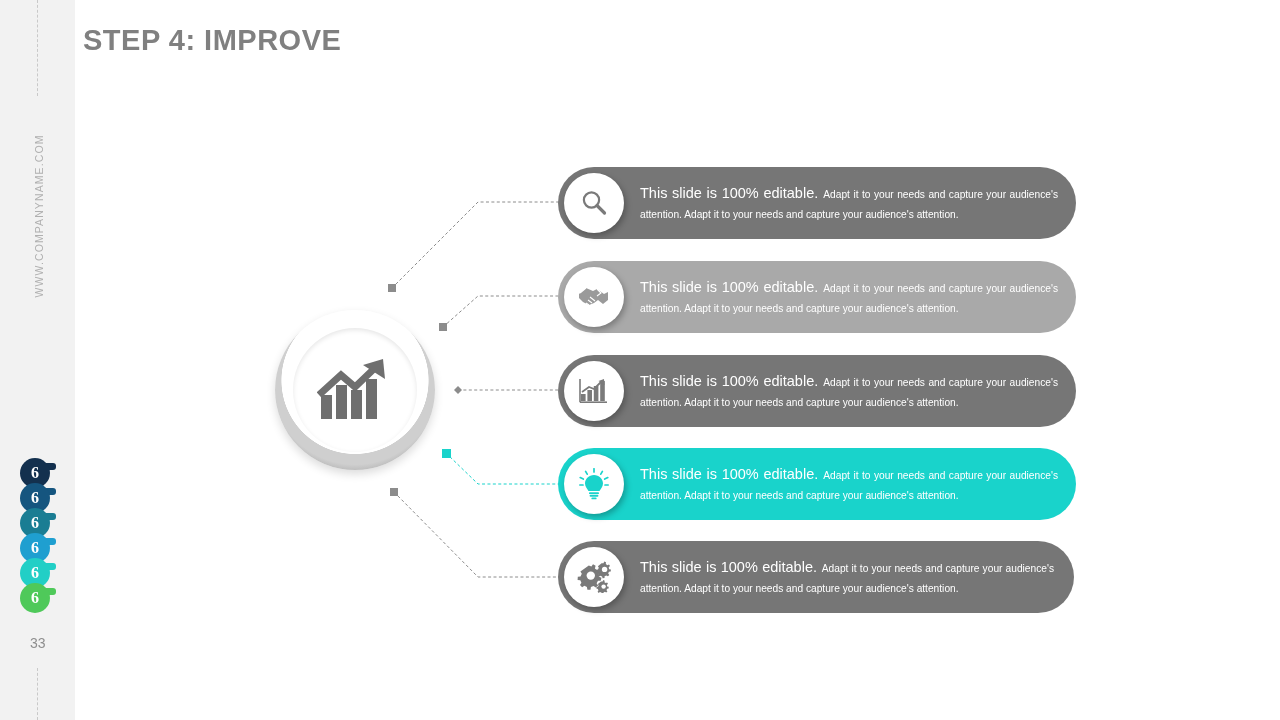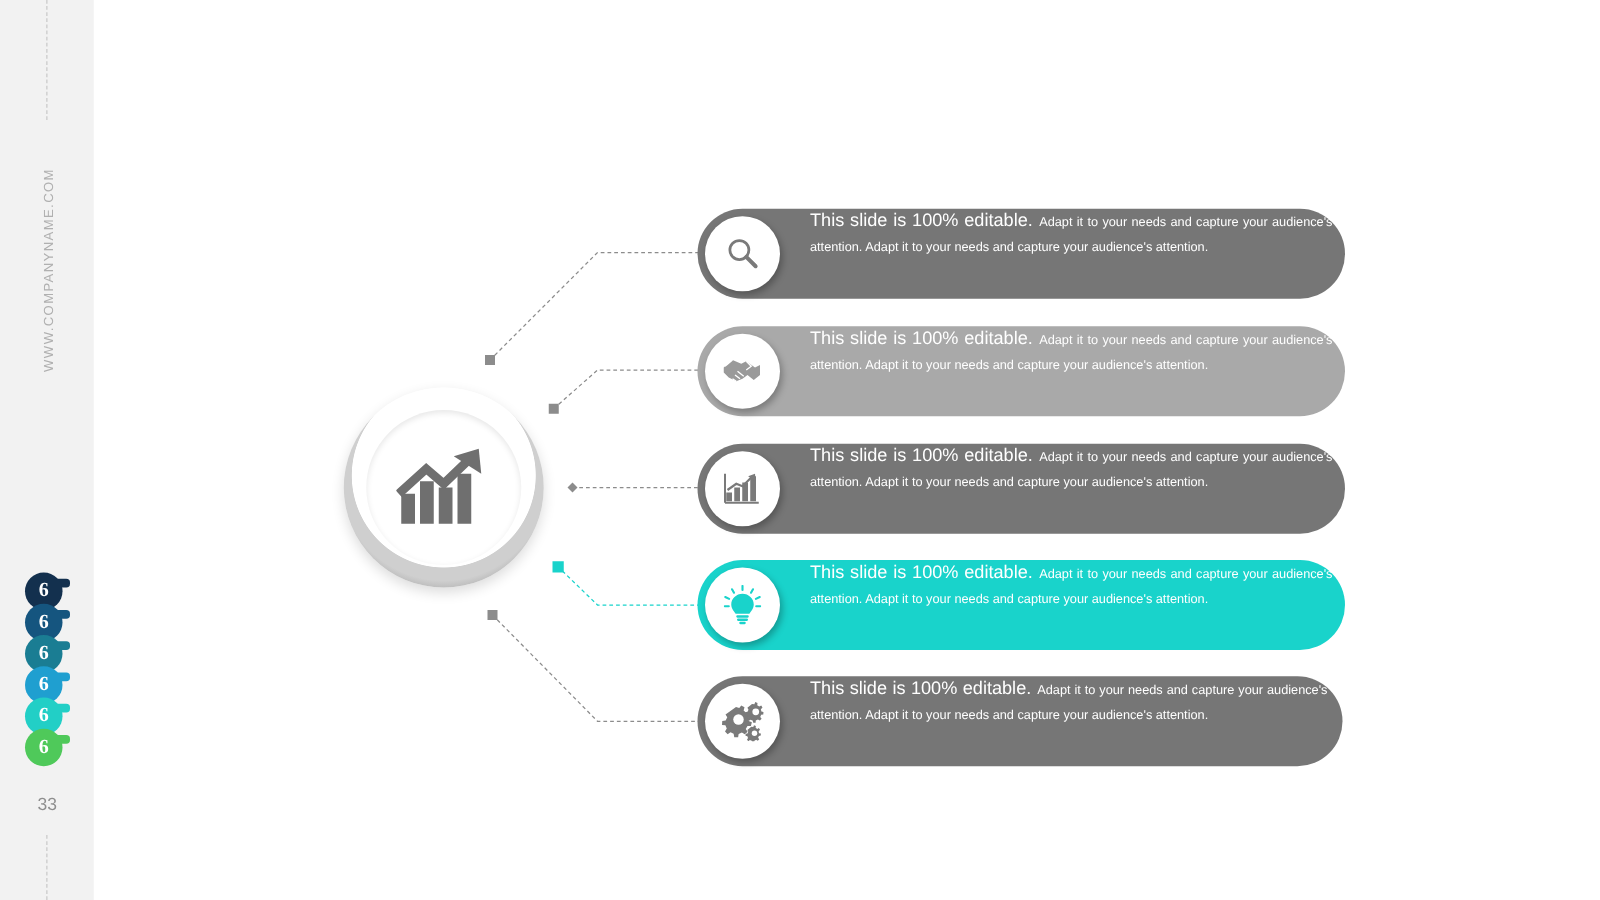--- a/index.html
+++ b/index.html
@@ -67,23 +67,22 @@
     display:flex;align-items:center;justify-content:center;
   }
 
   
   .connectors{position:absolute;left:0;top:0;width:1280px;height:720px;pointer-events:none;}
 
   
   .row{position:absolute;height:72px;border-radius:36px;}
   .row .label-wrap{
     position:absolute;top:0;height:72px;
-    display:flex;flex-direction:column;justify-content:flex-start;
+    display:flex;flex-direction:column;justify-content:center;
     padding-right:18px;
-    margin-left:8px;
   }
   .row .para{
     color:#ffffff;text-align:justify;line-height:1.28;
   }
   .row .head{font-size:14.5px;}
   .row .body{font-size:10.2px;}
 
   .icon-circle{
     position:absolute;top:6px;width:60px;height:60px;border-radius:50%;
     background:#ffffff;
@@ -117,20 +116,21 @@
       <div class="six" style="top:100px;background:#22cfc6;">6</div>
 
       <div class="tail" style="left:14px;top:130px;background:#4fc95a;"></div>
       <div class="six" style="top:125px;background:#4fc95a;">6</div>
     </div>
 
     <div class="pagenum">33</div>
     <div class="rail-dash-bottom"></div>
   </div>
 
+  <div class="title">STEP 4: IMPROVE</div>
 
   <svg class="connectors" viewBox="0 0 1280 720" width="1280" height="720">
 
     <polyline points="392,288 478,202 560,202" fill="none" stroke="#8c8c8c" stroke-width="1" stroke-dasharray="3,2.4"></polyline>
     <rect x="388" y="284" width="8" height="8" fill="#8c8c8c"></rect>
 
     <polyline points="443,327 478,296 560,296" fill="none" stroke="#8c8c8c" stroke-width="1" stroke-dasharray="3,2.4"></polyline>
     <rect x="439" y="323" width="8" height="8" fill="#8c8c8c"></rect>
 
     <polyline points="458,390 560,390" fill="none" stroke="#8c8c8c" stroke-width="1" stroke-dasharray="3,2.4"></polyline>

